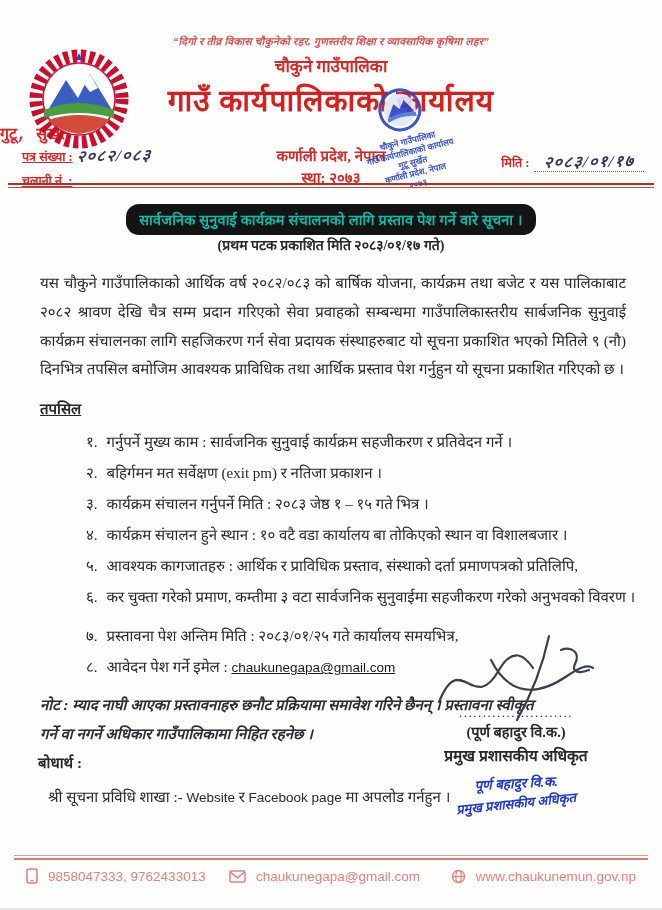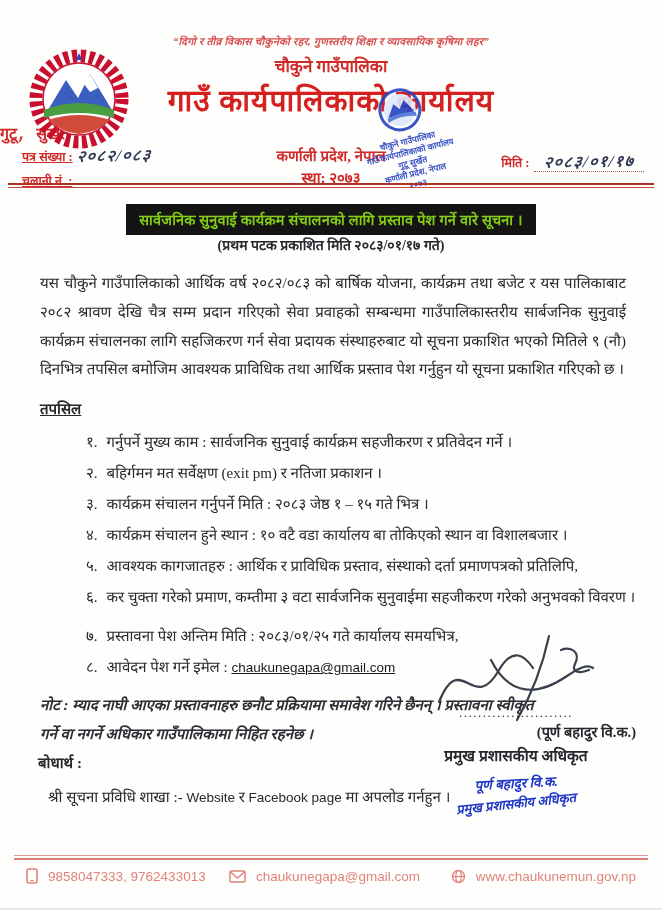--- a/index.html
+++ b/index.html
@@ -42,22 +42,23 @@
   .meta-right .lbl{color:#d02a2a;font-size:12.5px;font-weight:bold;}
   .dotted{border-bottom:1.5px dotted #c05050;padding:0 10px 1px 10px;}
   .rule{
     position:absolute;left:8px;right:8px;top:183px;height:2px;
     border-top:2.5px solid #b03026;border-bottom:1.5px solid #c8483e;
   }
   
   .content{position:absolute;top:196px;left:0;right:0;}
   .subject-box{
     margin:8px auto 0;width:fit-content;max-width:470px;background:#141414;
-    color:#84cc16;padding:5px 13px 6px;font-size:14.5px;font-weight:bold;
+    color:#14b8a6;padding:5px 13px 6px;font-size:14.5px;font-weight:bold;
     letter-spacing:.2px;
+    border-radius:13px;
   }
   .pub-line{text-align:center;margin-top:0;font-size:14px;font-weight:bold;}
   .body-par{
     margin:15px 36px 0 40px;font-size:15px;line-height:1.92;text-align:justify;
   }
   .tapasil{
     margin:14px 0 0 40px;font-size:15px;font-weight:bold;text-decoration:underline;
   }
   .list{margin:12px 26px 0 86px;}
   .li{display:flex;gap:9px;font-size:15px;line-height:1.6;margin-bottom:7px;}
@@ -69,21 +70,21 @@
     text-decoration:underline;color:#1a1a1a;
   }
   .note{
     margin:12px 120px 0 40px;font-size:15px;font-style:italic;line-height:1.9;
     font-weight:bold;color:#2c2e36;
   }
   
   .sig-block{position:absolute;right:26px;top:630px;width:240px;text-align:center;}
   .sig-svg{display:block;margin:0 auto -16px;}
   .sig-dots{font-size:13px;letter-spacing:1.5px;color:#333;line-height:1;}
-  .sig-name{font-size:14.5px;margin-top:2px;font-weight:bold;text-align:right;}
+  .sig-name{font-size:14.5px;margin-top:2px;font-weight:bold;}
   .sig-title{font-size:15.5px;margin-top:3px;font-weight:bold;}
   .sig-stamp-name{
     margin-top:8px;color:#2038c8;font-weight:bold;font-style:italic;
     font-size:13.5px;transform:rotate(-3deg);
   }
   .sig-stamp-title{
     margin-top:2px;color:#2038c8;font-weight:bold;font-style:italic;
     font-size:13px;transform:rotate(-6deg);
   }
   

